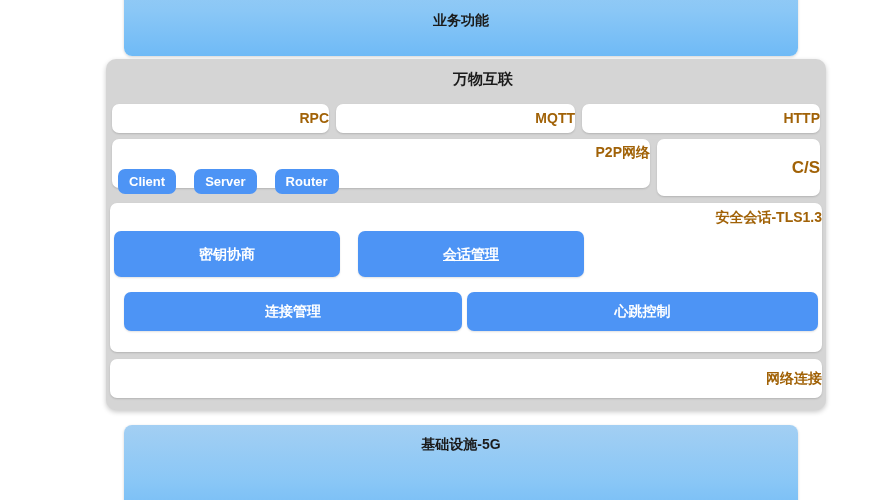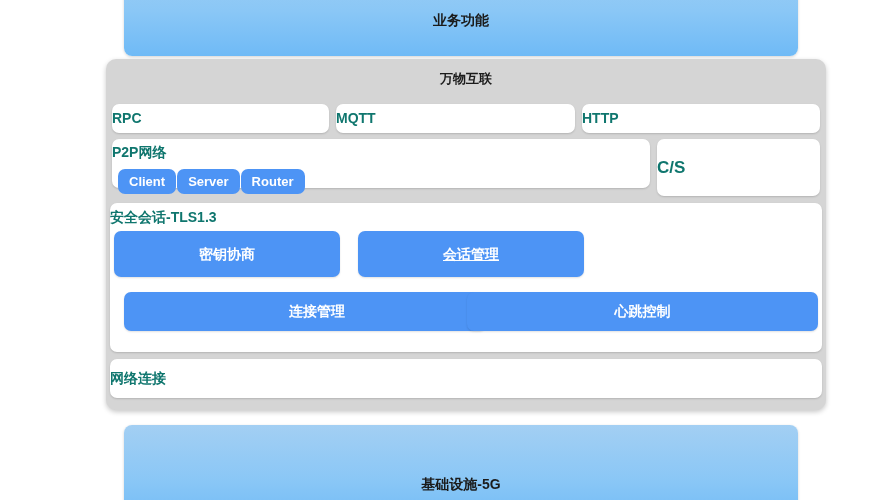--- a/index.html
+++ b/index.html
@@ -47,61 +47,61 @@
   }
   #layer-top .layer-title {
     padding-top: 56px;
   }
   #layer-bottom {
     top: 425px;
     height: 100px;
   }
   #layer-bottom .layer-title {
     padding-top: 11px;
-    margin-top: 40px;
   }
 
   
   #layer-iot {
     position: absolute;
     left: 106px;
     top: 59px;
     width: 720px;
     height: 351px;
     background: #d5d5d5;
     border-radius: 10px;
     box-shadow: 0 2px 5px rgba(0,0,0,0.22);
   }
   #layer-iot .section-title {
     position: absolute;
     left: 0;
     top: 0;
     width: 100%;
     text-align: center;
-    font-size: 13px;
+    font-size: 15px;
     font-weight: bold;
     color: #1b1b1b;
     line-height: 40px;
     height: 40px;
+    padding-left: 17px;
   }
 
   
   .card {
     position: absolute;
     background: #ffffff;
     border-radius: 7px;
     box-shadow: 0 1px 2px rgba(0,0,0,0.16);
   }
   .card-label {
     display: block;
     width: 100%;
-    text-align: left;
+    text-align: right;
     font-size: 14px;
     font-weight: bold;
-    color: #0f766e;
+    color: #a16207;
   }
 
   
   .proto {
     top: 45px;
     height: 29px;
   }
   .proto .card-label { line-height: 29px; }
   #card-rpc  { left: 6px;   width: 217px; }
   #card-mqtt { left: 230px; width: 239px; }
@@ -127,21 +127,21 @@
   #card-cs .card-label {
     line-height: 57px;
     font-size: 17px;
   }
 
   .pill-row {
     position: absolute;
     left: 6px;
     top: 30px;
     display: flex;
-    gap: 1px;
+    gap: 18px;
     justify-content: center;
   }
   .pill {
     background: #4d94f5;
     color: #ffffff;
     border-radius: 7px;
     font-size: 13px;
     font-weight: bold;
     line-height: 25px;
     height: 25px;
@@ -170,21 +170,21 @@
     font-weight: bold;
     text-align: center;
     box-shadow: 0 1px 2px rgba(0,0,0,0.12);
   }
   .btn-row1 { top: 28px; height: 46px; line-height: 46px; }
   #btn-key     { left: 4px;  width: 226px; }
   #btn-session { left: 248px; width: 226px; text-decoration: underline; }
   #btn-trans   { left: 482px; width: 226px; }
 
   .btn-row2 { top: 89px; height: 39px; line-height: 39px; }
-  #btn-conn  { left: 14px;  width: 338px; padding-left: 24px; }
+  #btn-conn  { left: 14px;  width: 338px; }
   #btn-heart { left: 357px; width: 351px; }
 
   
   #card-net {
     left: 4px;
     top: 300px;
     width: 712px;
     height: 39px;
   }
   #card-net .card-label { line-height: 39px; }

